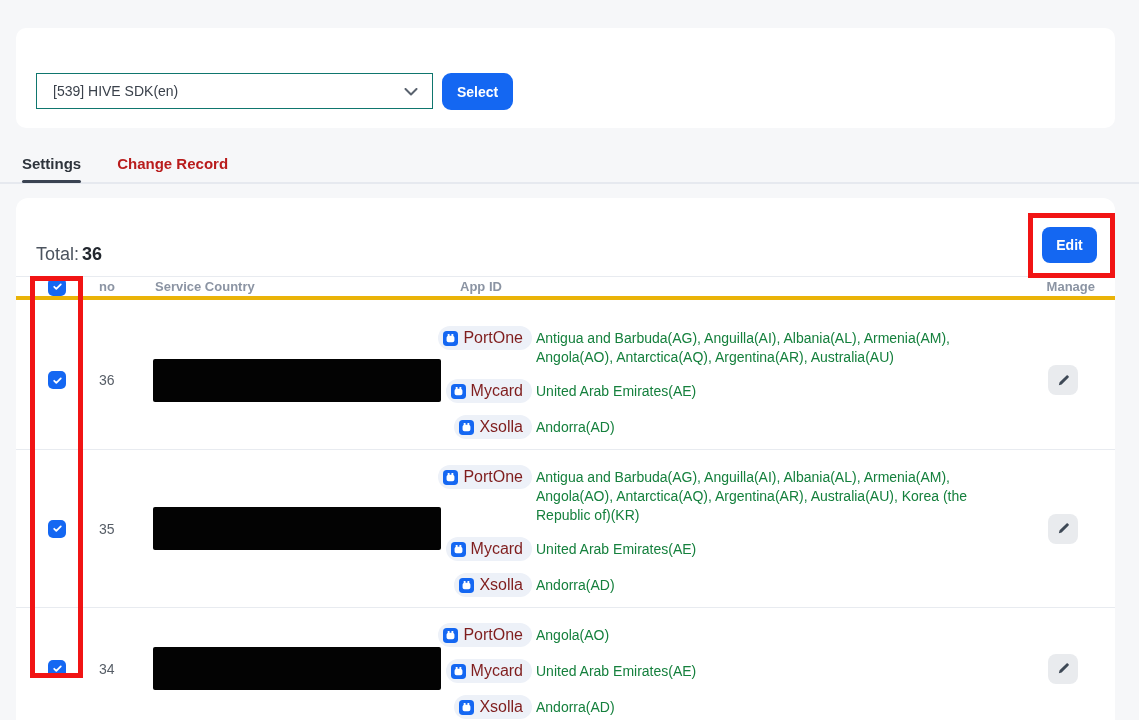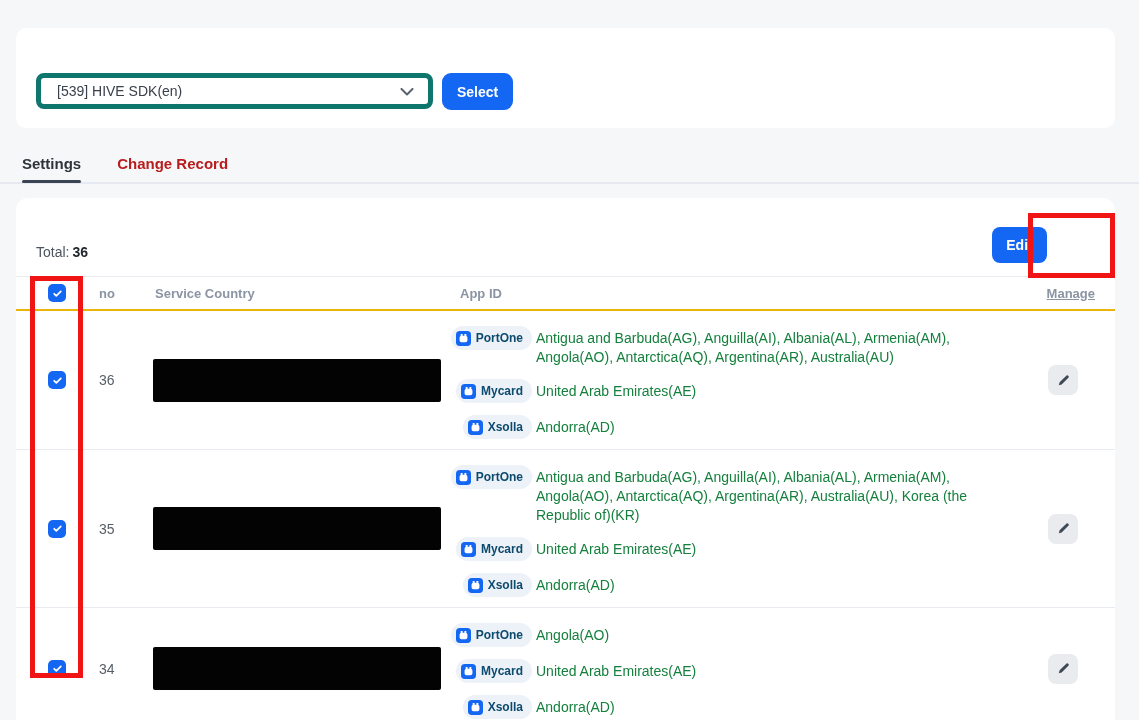--- a/index.html
+++ b/index.html
@@ -5,73 +5,73 @@
   * { margin:0; padding:0; box-sizing:border-box; }
   html,body { width:1139px; height:720px; overflow:hidden; }
   body { font-family:"Liberation Sans","DejaVu Sans",sans-serif; background:#f6f7f9; }
   .stage { position:relative; width:1139px; height:720px; background:#f6f7f9; overflow:hidden; }
 
   
   .project-card { position:absolute; left:16px; top:28px; width:1099px; height:100px;
     background:#ffffff; border-radius:10px; }
   .project-label { position:absolute; left:20px; top:22px; font-size:13.5px; font-weight:bold; color:#14181f;margin-top:37px; }
   .project-select { position:absolute; left:20px; top:45px; width:397px; height:36px;
-    background:#fff; border:5px solid #0f766e; border-radius:8px;
+    background:#fff; border:1px solid #0f766e; border-radius:0;
     display:flex; align-items:center; padding:0 14px 0 16px; cursor:pointer; }
   .project-select .value { flex:1; font-size:14px; color:#3a414b; }
   .search-btn { position:absolute; left:426px; top:45px; width:71px; height:37px;
     border:none; border-radius:9px; background:#1467f2; color:#fff;
     font-size:14px; font-weight:bold; font-family:inherit; cursor:pointer; }
 
   
   .tabs { position:absolute; left:22px; top:155px; display:flex; gap:36px; }
   .tab { font-size:15px; font-weight:bold; padding-bottom:10px; cursor:pointer; }
   .tab.active { color:#2e343c; }
   .tab.inactive { color:#b91c1c; }
   .tab-divider { position:absolute; left:0; top:182px; width:1139px; height:2px; background:#e6e9ef; }
   .tab-underline { position:absolute; left:22px; top:180px; width:59px; height:3px; background:#3a4352; border-radius:2px; }
 
   
   .table-card { position:absolute; left:16px; top:198px; width:1099px; height:522px;
     background:#ffffff; border-radius:12px 12px 0 0; }
-  .total-line { position:absolute; left:20px; top:46px; font-size:14px; color:#4c545f;text-align:right; }
+  .total-line { position:absolute; left:20px; top:46px; font-size:18px; color:#4c545f;text-align:right; }
   .total-line b { color:#22272e; font-weight:bold; margin-left:3px; }
-  .edit-btn { position:absolute; left:976px; top:29px; width:55px; height:36px;
+  .edit-btn { position:absolute; left:1026px; top:29px; width:55px; height:36px;
     border:none; border-radius:8px; background:#1467f2; color:#fff;
     font-size:14px; font-weight:bold; font-family:inherit; cursor:pointer; z-index:2; }
 
   
   .red-box { position:absolute; border:5px solid #f11414; z-index:10; pointer-events:none; }
   .red-box.edit { left:1028px; top:213px; width:87px; height:65px; }
   .red-box.col  { left:30px; top:276px; width:53px; height:402px; }
 
   
   .grid { display:grid; grid-template-columns:44px 56px 305px 1fr 76px; padding:0 20px; }
 
-  .thead { position:absolute; left:0; top:78px; width:1099px; height:35px;
-    border-top:1px solid #e8ebf0; border-bottom:2px solid #eab308; align-items:center; }
+  .thead { position:absolute; left:0; top:78px; width:1099px; height:24px;
+    border-top:1px solid #e8ebf0; border-bottom:4px solid #eab308; align-items:center; }
   .th { font-size:13px; font-weight:bold; color:#8b94a3; }
   .th.no { padding-left:19px; }
   .th.appid { padding-left:19px; }
   .th.svc { padding-left:19px; }
-  .th.manage { text-align:right;text-decoration:underline; }
+  .th.manage { text-align:right; }
 
   .tbody { position:absolute; left:0; top:113px; width:1099px; }
   .row { border-bottom:1px solid #e8ebf0; }
   .no-val { padding-left:19px; font-size:14px; color:#565d66; align-self:center; }
   .redacted { margin-left:17px; width:288px; height:43px; background:#030303; border-radius:2px; align-self:center; }
 
   .svc-col { padding:15px 0 10px 19px; }
   .service-line { display:flex; align-items:flex-start; margin-bottom:12px; min-height:24px; }
   .service-line:last-child { margin-bottom:0; }
   .pill-col { width:72px; display:flex; justify-content:flex-end; flex-shrink:0; }
   .pill { display:inline-flex; align-items:center; gap:5px; height:24px; padding:0 9px 0 5px;
     background:#edf1f8; border-radius:12px; }
   .pill .badge-ic { width:15px; height:15px; display:block; }
-  .pill .badge-label { font-size:12px; font-weight:bold; color:#0c4a6e; white-space:nowrap; }
+  .pill .badge-label { font-size:16px; font-weight:normal; color:#7f1d1d; white-space:nowrap; }
   .countries { margin-left:4px; padding-top:3px; font-size:14px; line-height:19px; color:#15803d; max-width:478px; }
 
   .manage-cell { align-self:center; display:flex; justify-content:flex-start; padding-left:29px; }
   .pencil-btn { width:30px; height:30px; border:none; border-radius:8px; background:#e9ebee;
     display:flex; align-items:center; justify-content:center; cursor:pointer; }
 
   
   .checkbox { width:18px; height:18px; margin-left:12px; border-radius:5px; background:#1467f2;
     display:flex; align-items:center; justify-content:center; cursor:pointer; align-self:center; }
 </style>

